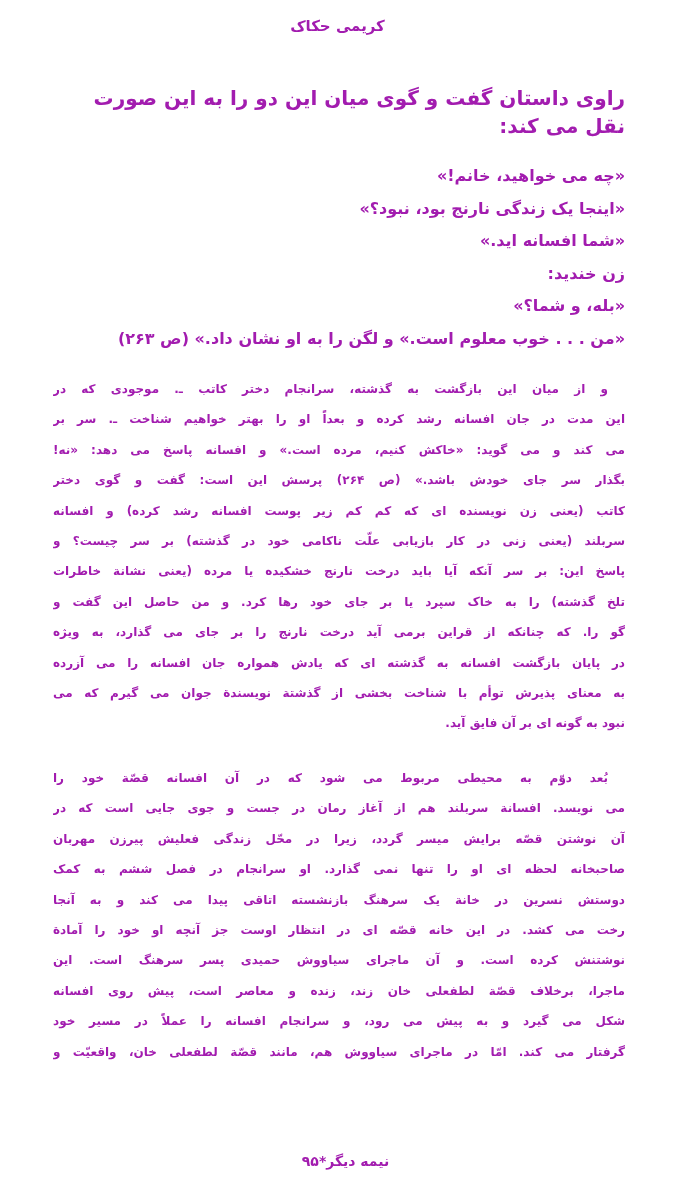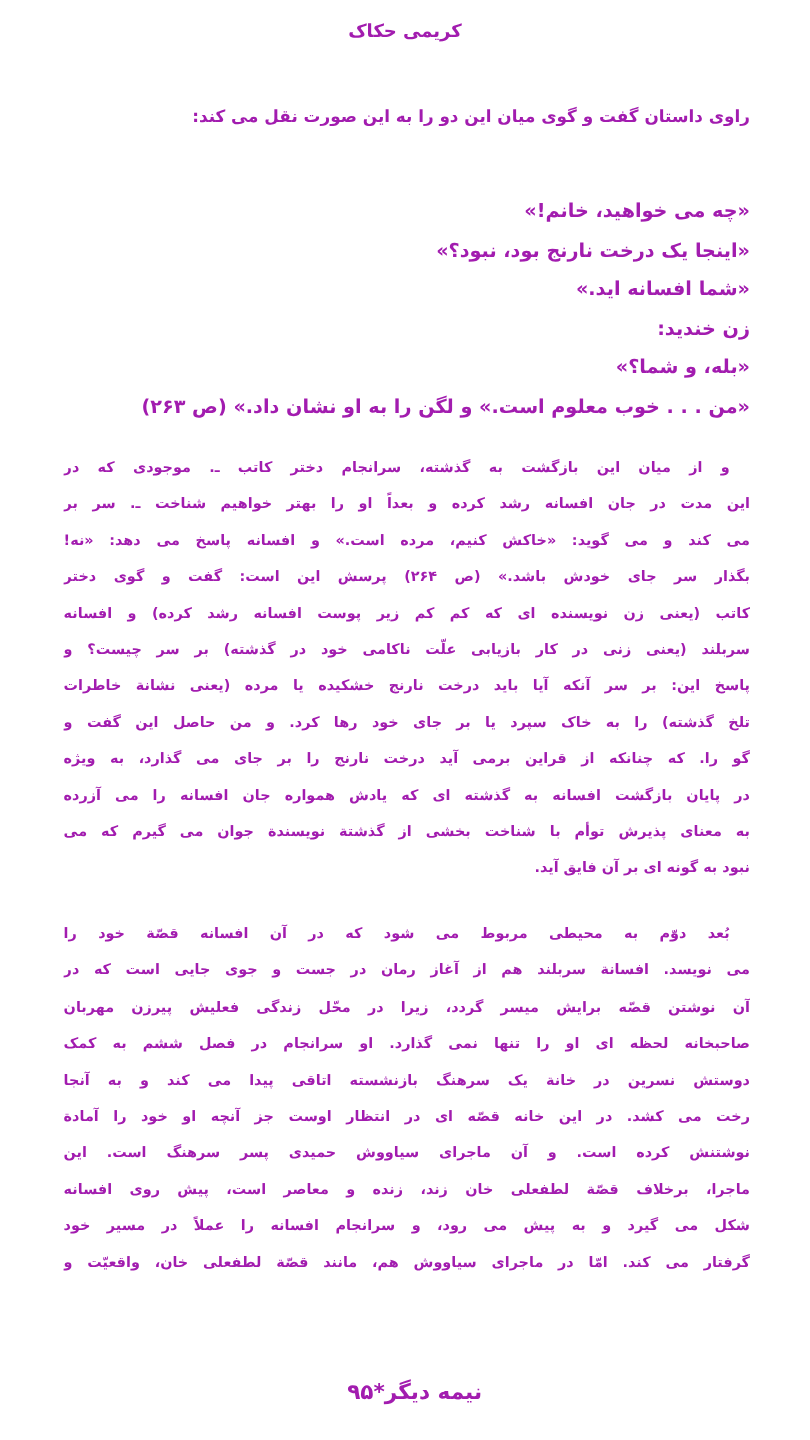--- a/index.html
+++ b/index.html
@@ -27,21 +27,21 @@
     text-align: center;
     font-size: 15px;
     line-height: 24px;
     letter-spacing: 0.5px;
   }
   .intro {
     position: absolute;
     top: 84px;
     right: 50px;
     width: 572px;
-    font-size: 14px;
+    font-size: 20px;
     line-height: 28px;
     text-align: right;
     overflow: hidden;
   }
   .dialogue {
     position: absolute;
     top: 160px;
     right: 50px;
     width: 572px;
     font-size: 16px;
@@ -74,36 +74,36 @@
     text-align-last: right;
   }
   .para-flashback { top: 374px; }
   .para-second    { top: 763px; }
   .footer {
     position: absolute;
     top: 1150px;
     left: 16px;
     right: 0;
     text-align: center;
-    font-size: 18px;
+    font-size: 14px;
     line-height: 22px;
   }
 </style>
 </head>
 <body>
 
 <div class="page">
 
   <div class="header">کریمی حکاک</div>
 
   <div class="intro">راوی داستان گفت و گوی میان این دو را به این صورت نقل می کند:</div>
 
   <div class="dialogue">
     <div class="dlg-line">«چه می خواهید، خانم!»</div>
-    <div class="dlg-line">«اینجا یک درخت نارنج بود، نبود؟»</div>
+    <div class="dlg-line">«اینجا یک زندگی نارنج بود، نبود؟»</div>
     <div class="dlg-line">«شما افسانه اید.»</div>
     <div class="dlg-line">زن خندید:</div>
     <div class="dlg-line">«بله، و شما؟»</div>
     <div class="dlg-line">«من . . . خوب معلوم است.» و لگن را به او نشان داد.» (ص ۲۶۳)</div>
   </div>
 
   <div class="para para-flashback">
     <div class="txt-line first">و از میان این بازگشت به گذشته، سرانجام دختر کاتب ـ. موجودی که در</div>
     <div class="txt-line">این مدت در جان افسانه رشد کرده و بعداً او را بهتر خواهیم شناخت ـ. سر بر</div>
     <div class="txt-line">می کند و می گوید: «خاکش کنیم، مرده است.» و افسانه پاسخ می دهد: «نه!</div>

